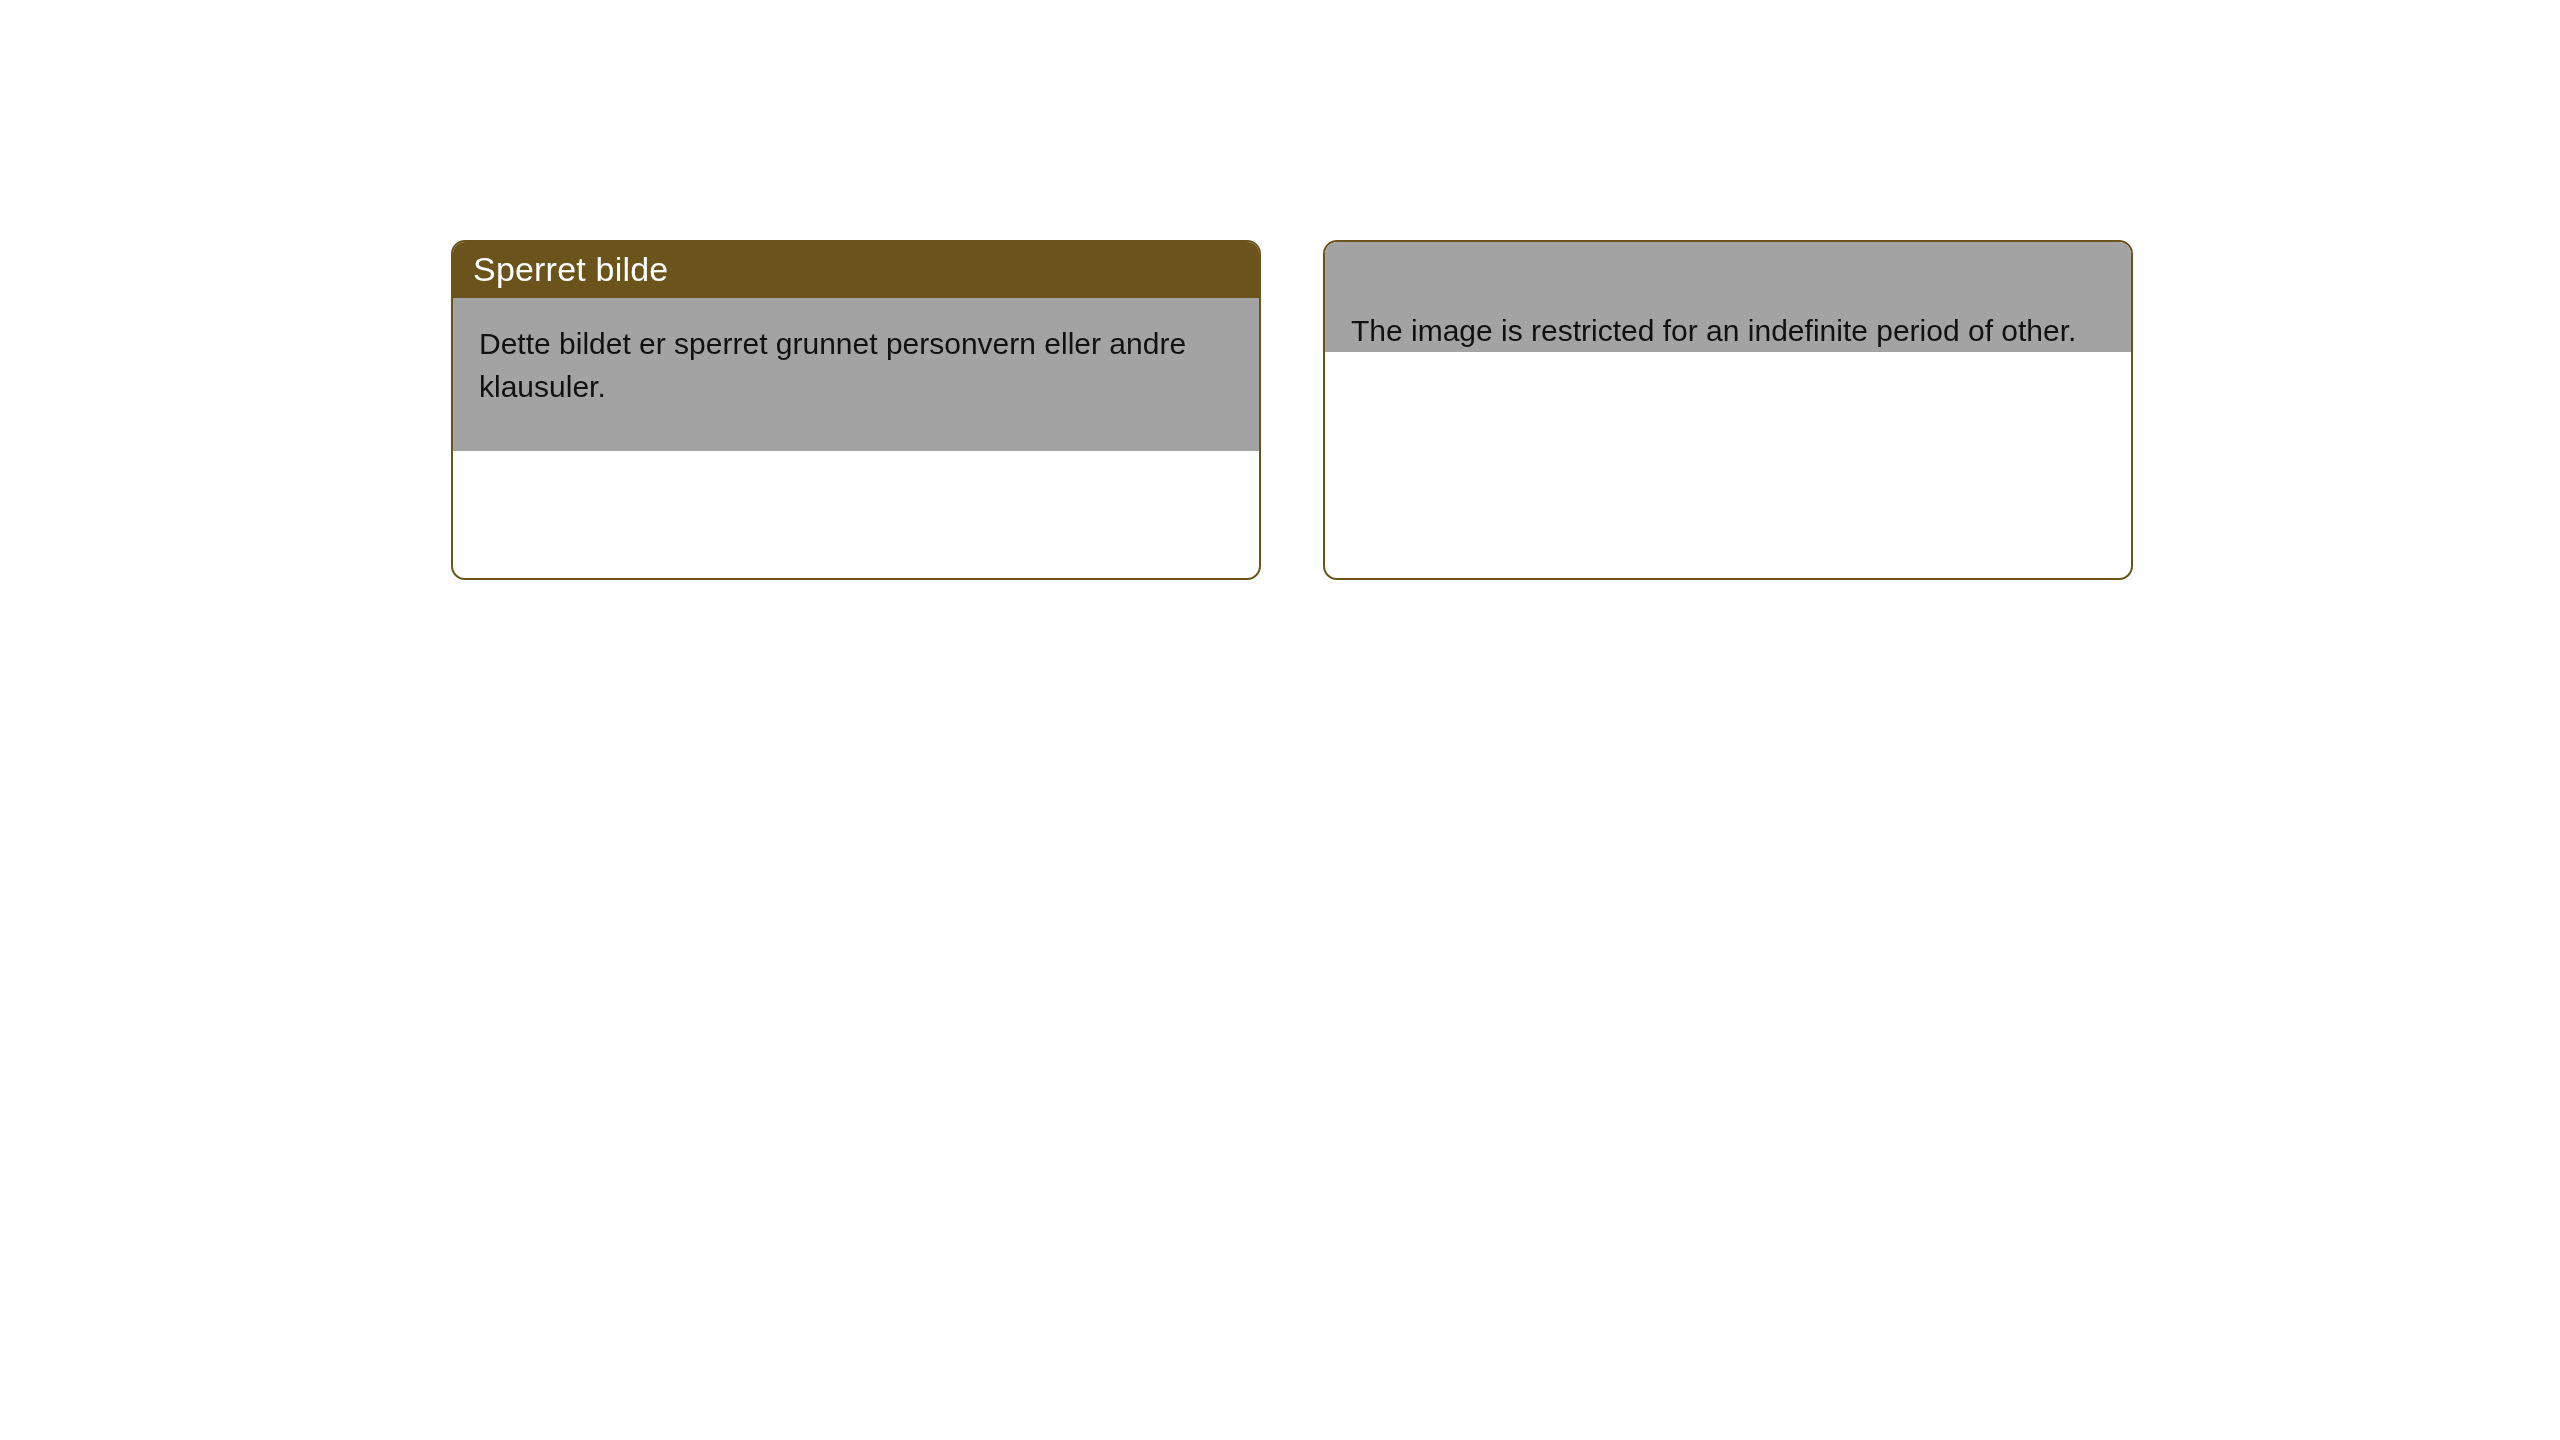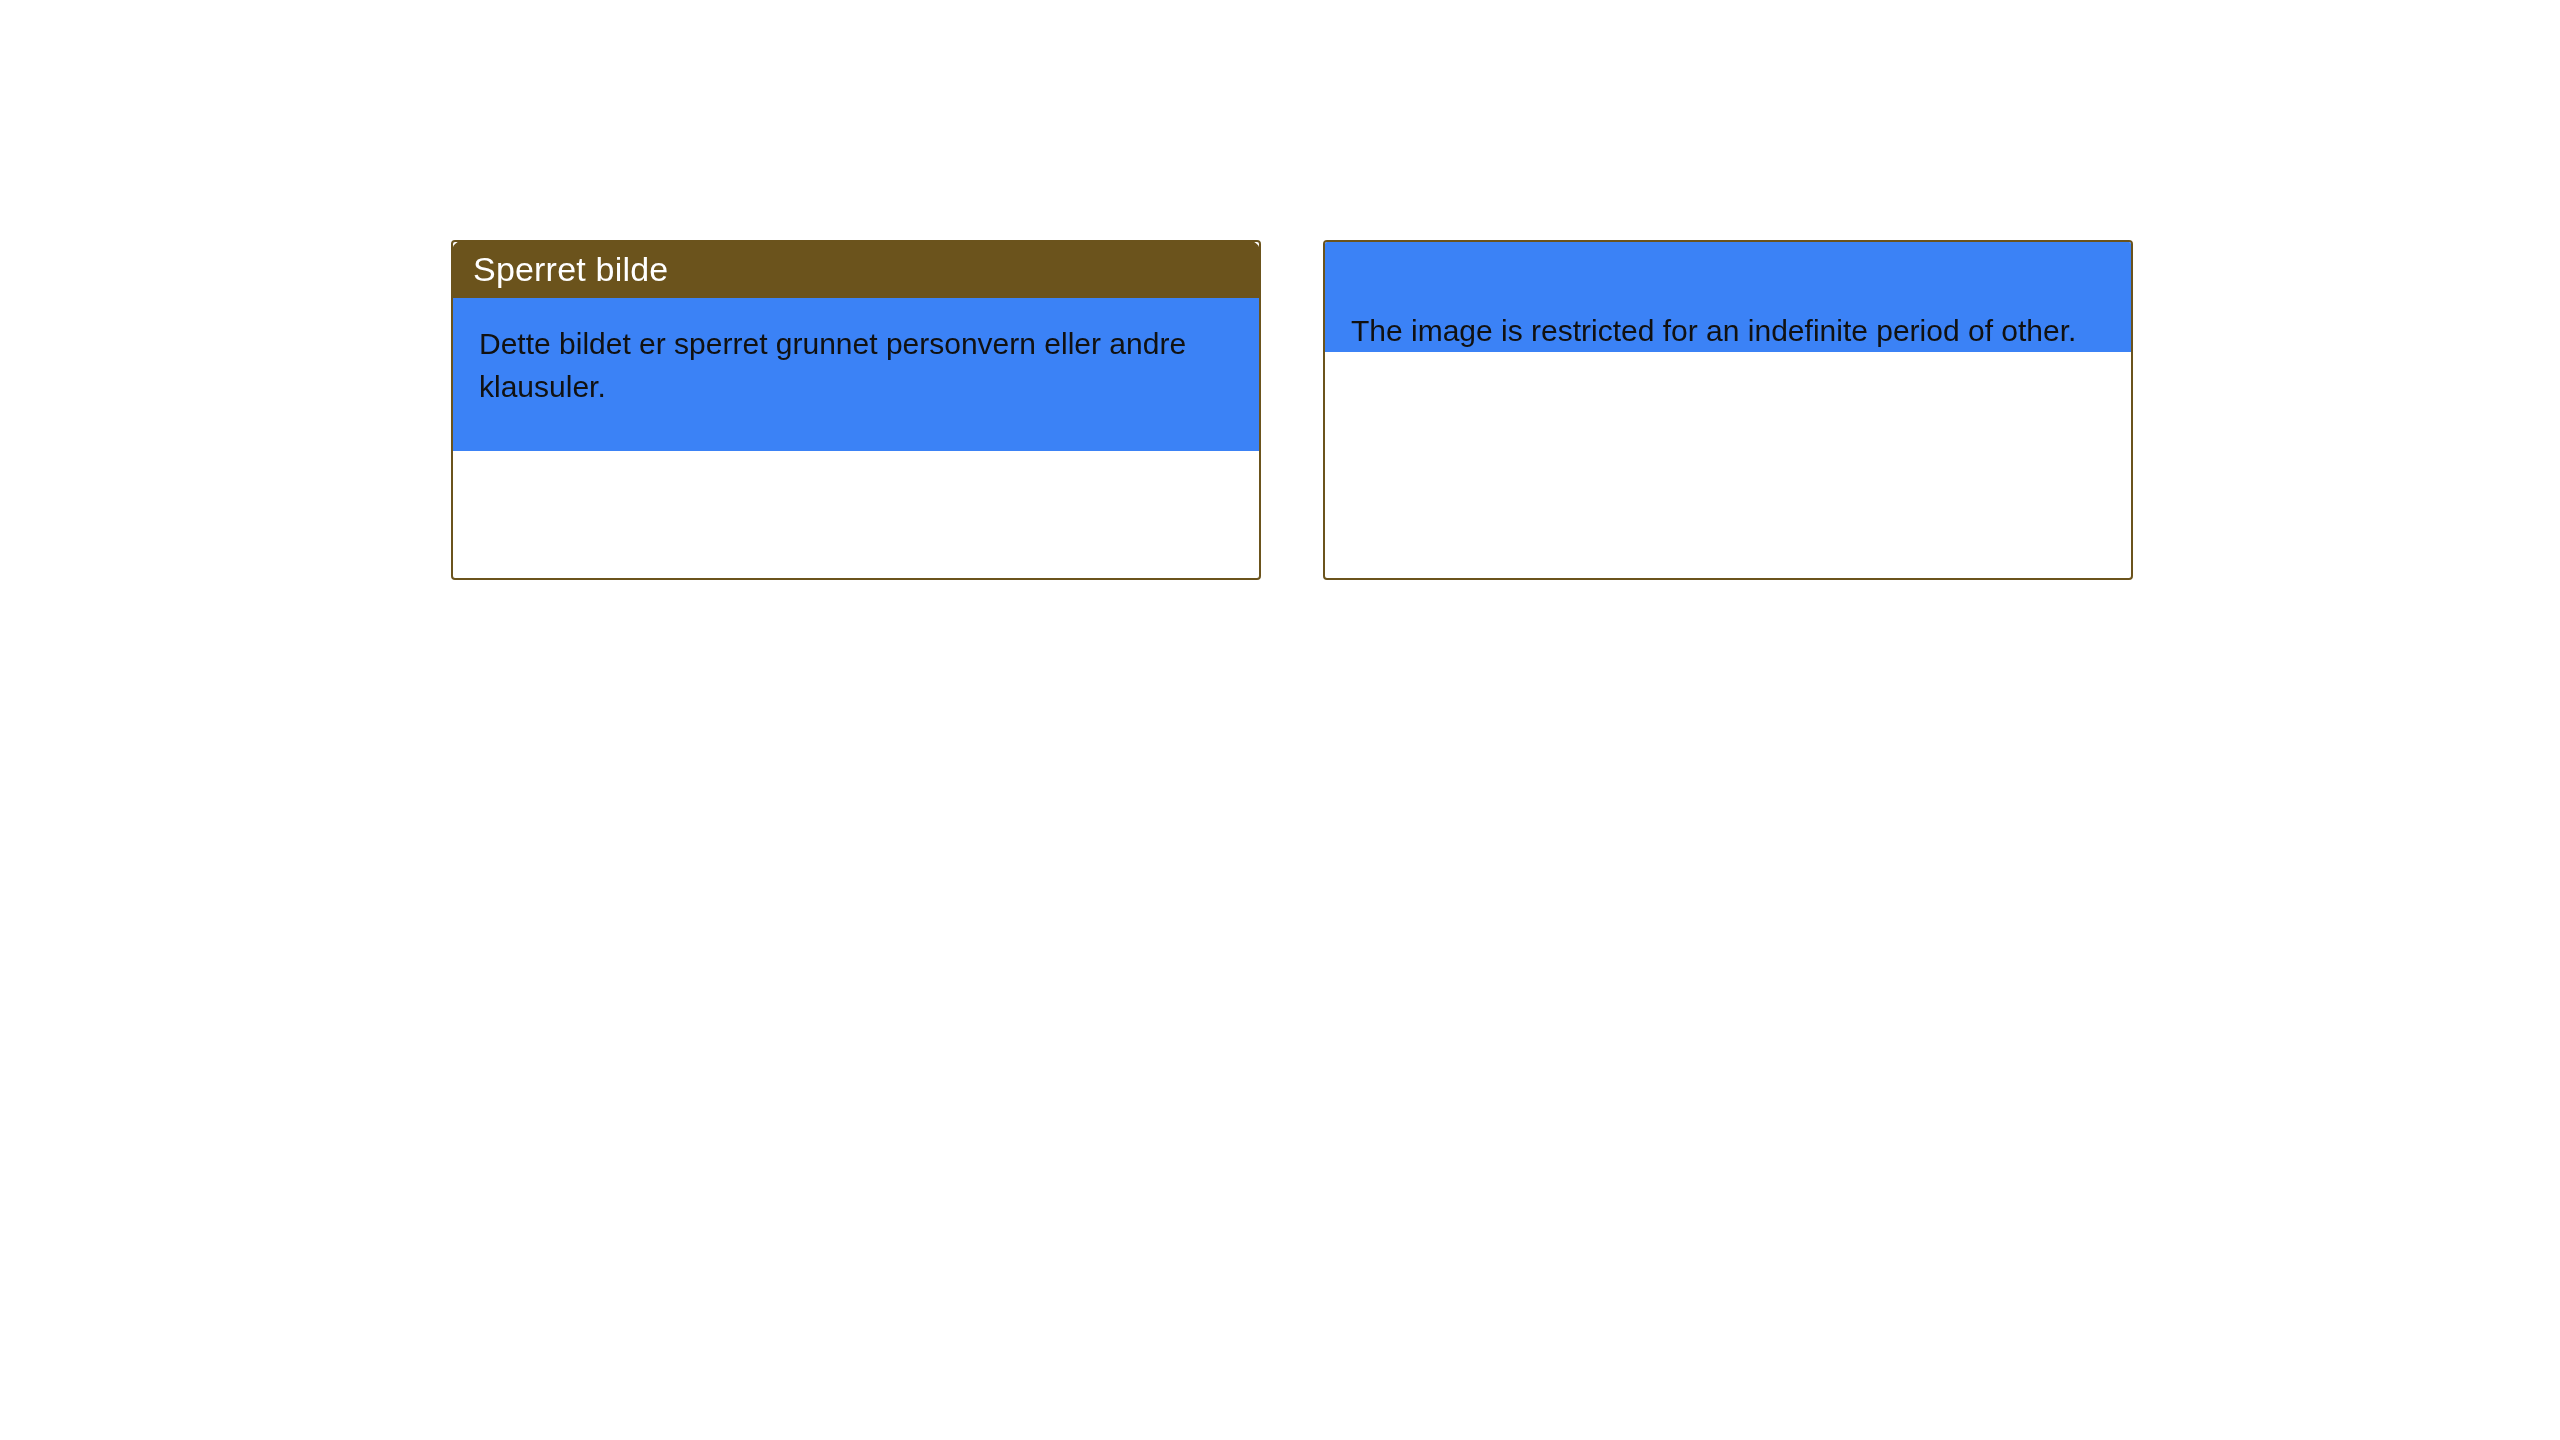--- a/index.html
+++ b/index.html
@@ -27,21 +27,21 @@
     align-items: flex-start;
     gap: 62px;
   }
   .card {
     position: relative;
     box-sizing: border-box;
     width: 810px;
     height: 340px;
     background: #ffffff;
     border: 2px solid #6b531c;
-    border-radius: 4px;
+    border-radius: 14px;
     overflow: hidden;
   }
   .card-header {
     box-sizing: border-box;
     height: 58px;
     background: #6b531c;
     display: flex;
     align-items: center;
     padding: 0 0 0 22px;
     margin: -2px -2px 0 -2px;
@@ -52,21 +52,21 @@
     color: #ffffff;
     font-size: 34px;
     line-height: 38px;
     font-weight: 400;
     letter-spacing: 0.2px;
     white-space: nowrap;
   }
   .card-body {
     box-sizing: border-box;
     padding: 24px 26px 0 26px;
-    background: #3b82f6;
+    background: #a3a3a3;
   }
   .body-paragraph {
     color: #111111;
     font-size: 30px;
     line-height: 43px;
     font-weight: 400;
     margin: 0;
     max-width: 740px;
   }
   .paragraph-gap {

